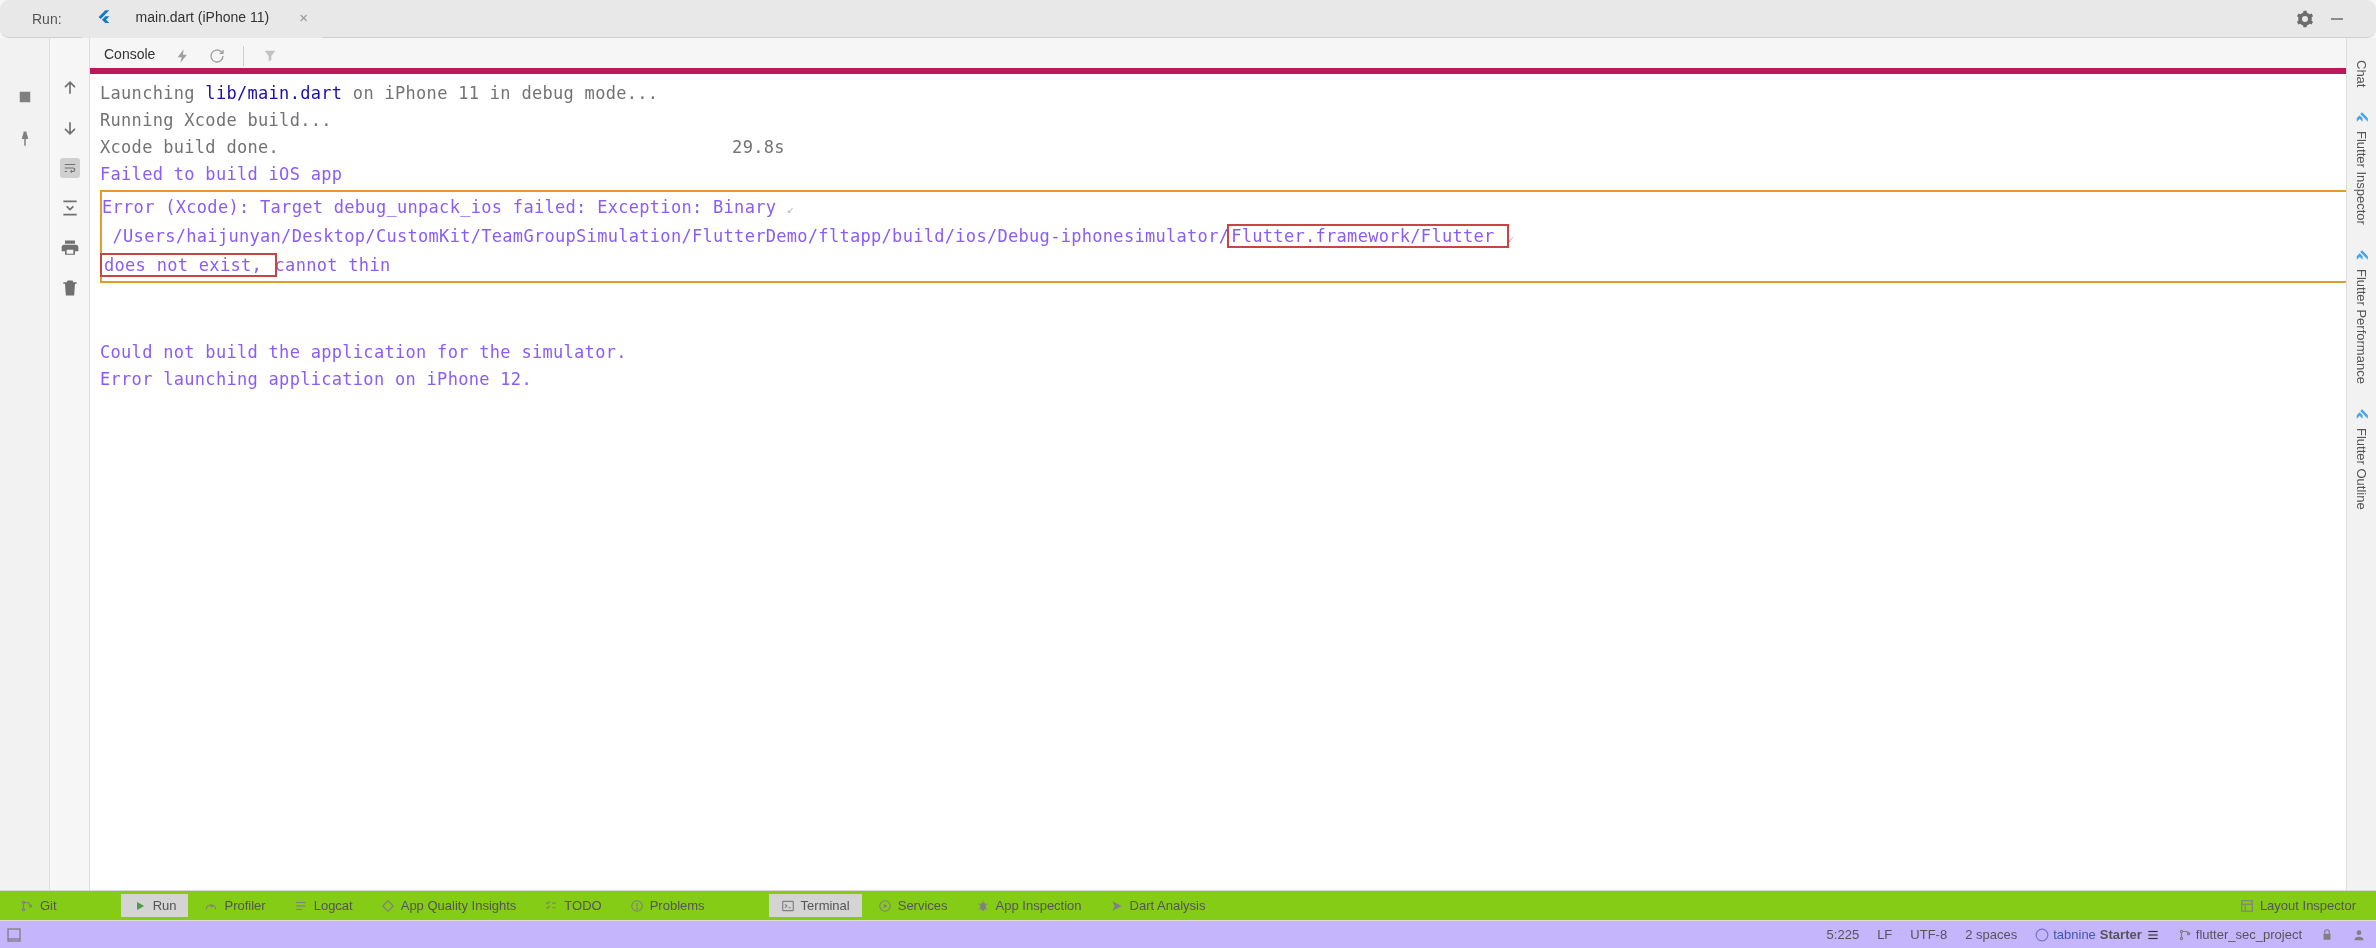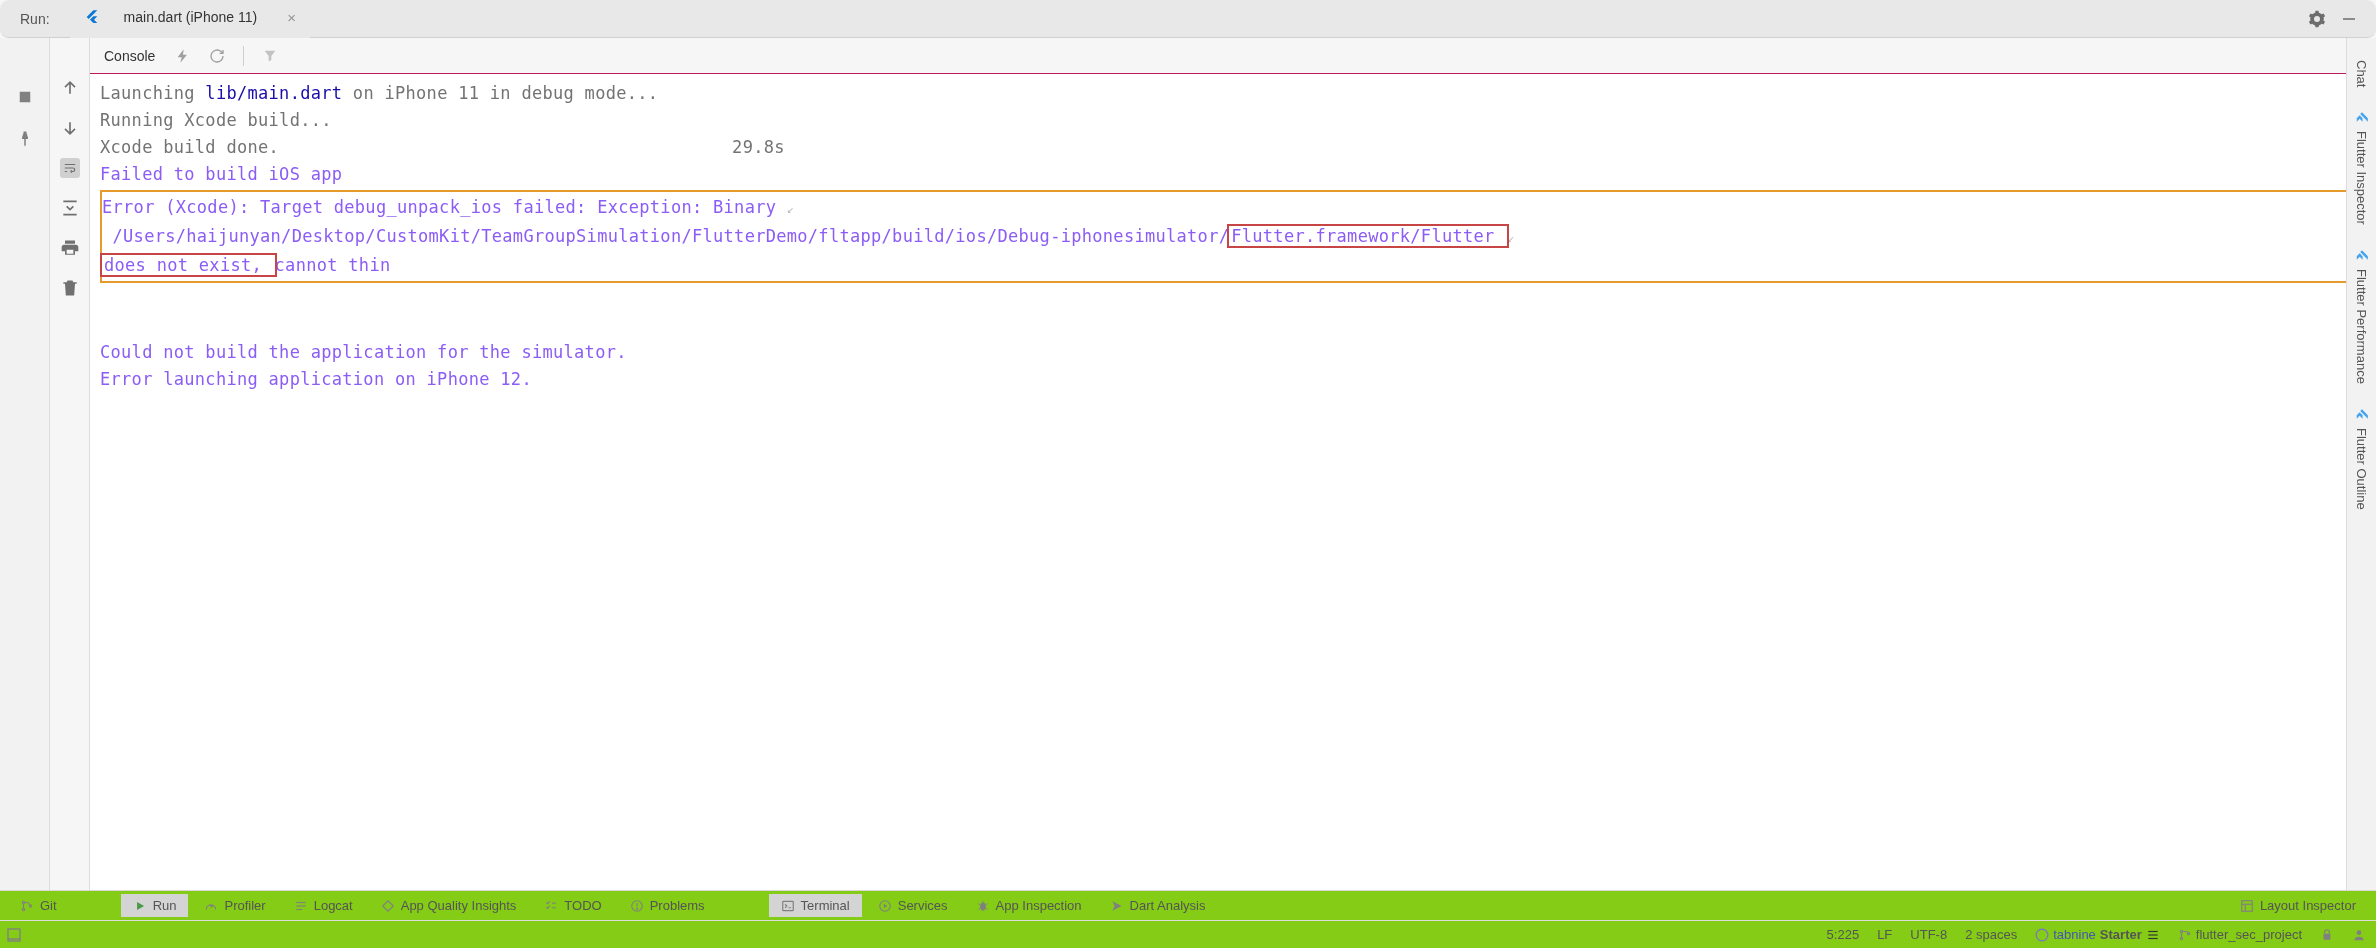--- a/index.html
+++ b/index.html
@@ -16,21 +16,21 @@
       height: 948px;
       overflow: hidden;
       position: relative;
     }
     .top-bar {
       height: 38px;
       background: #e8e8e8;
       border-bottom: 1px solid #d0d0d0;
       display: flex;
       align-items: center;
-      padding: 0 8px;
+      padding: 0 20px;
       border-radius: 9px;
     }
     .run-label {
       color: #555;
       padding: 0 12px;
       font-size: 14px;
     }
     .tab {
       display: flex;
       align-items: center;
@@ -113,24 +113,24 @@
     }
     .console-area {
       flex: 1;
       display: flex;
       flex-direction: column;
       background: #fff;
     }
     .console-header {
       height: 36px;
       background: #f6f6f6;
-      border-bottom: 1px solid #be185d;
-      display: flex;
-      align-items: center;
-      padding: 16px 14px;
+      border-bottom: 6px solid #be185d;
+      display: flex;
+      align-items: flex-start;
+      padding: 8px 14px;
       gap: 20px;
     }
     .console-title {
       color: #333;
       font-size: 14px;
     }
     .console-header-icons {
       display: flex;
       gap: 18px;
       align-items: center;
@@ -243,21 +243,21 @@
     }
     .bottom-right {
       margin-left: auto;
     }
     .status-bar {
       position: absolute;
       bottom: 0;
       left: 0;
       right: 0;
       height: 28px;
-      background: #84cc16;
+      background: #c4b5fd;
       border-top: 1px solid #dcdcdc;
       display: flex;
       align-items: center;
       padding: 0 10px;
       gap: 18px;
       justify-content: flex-end;
       font-size: 13px;
       color: #555;
     }
     .status-item {

